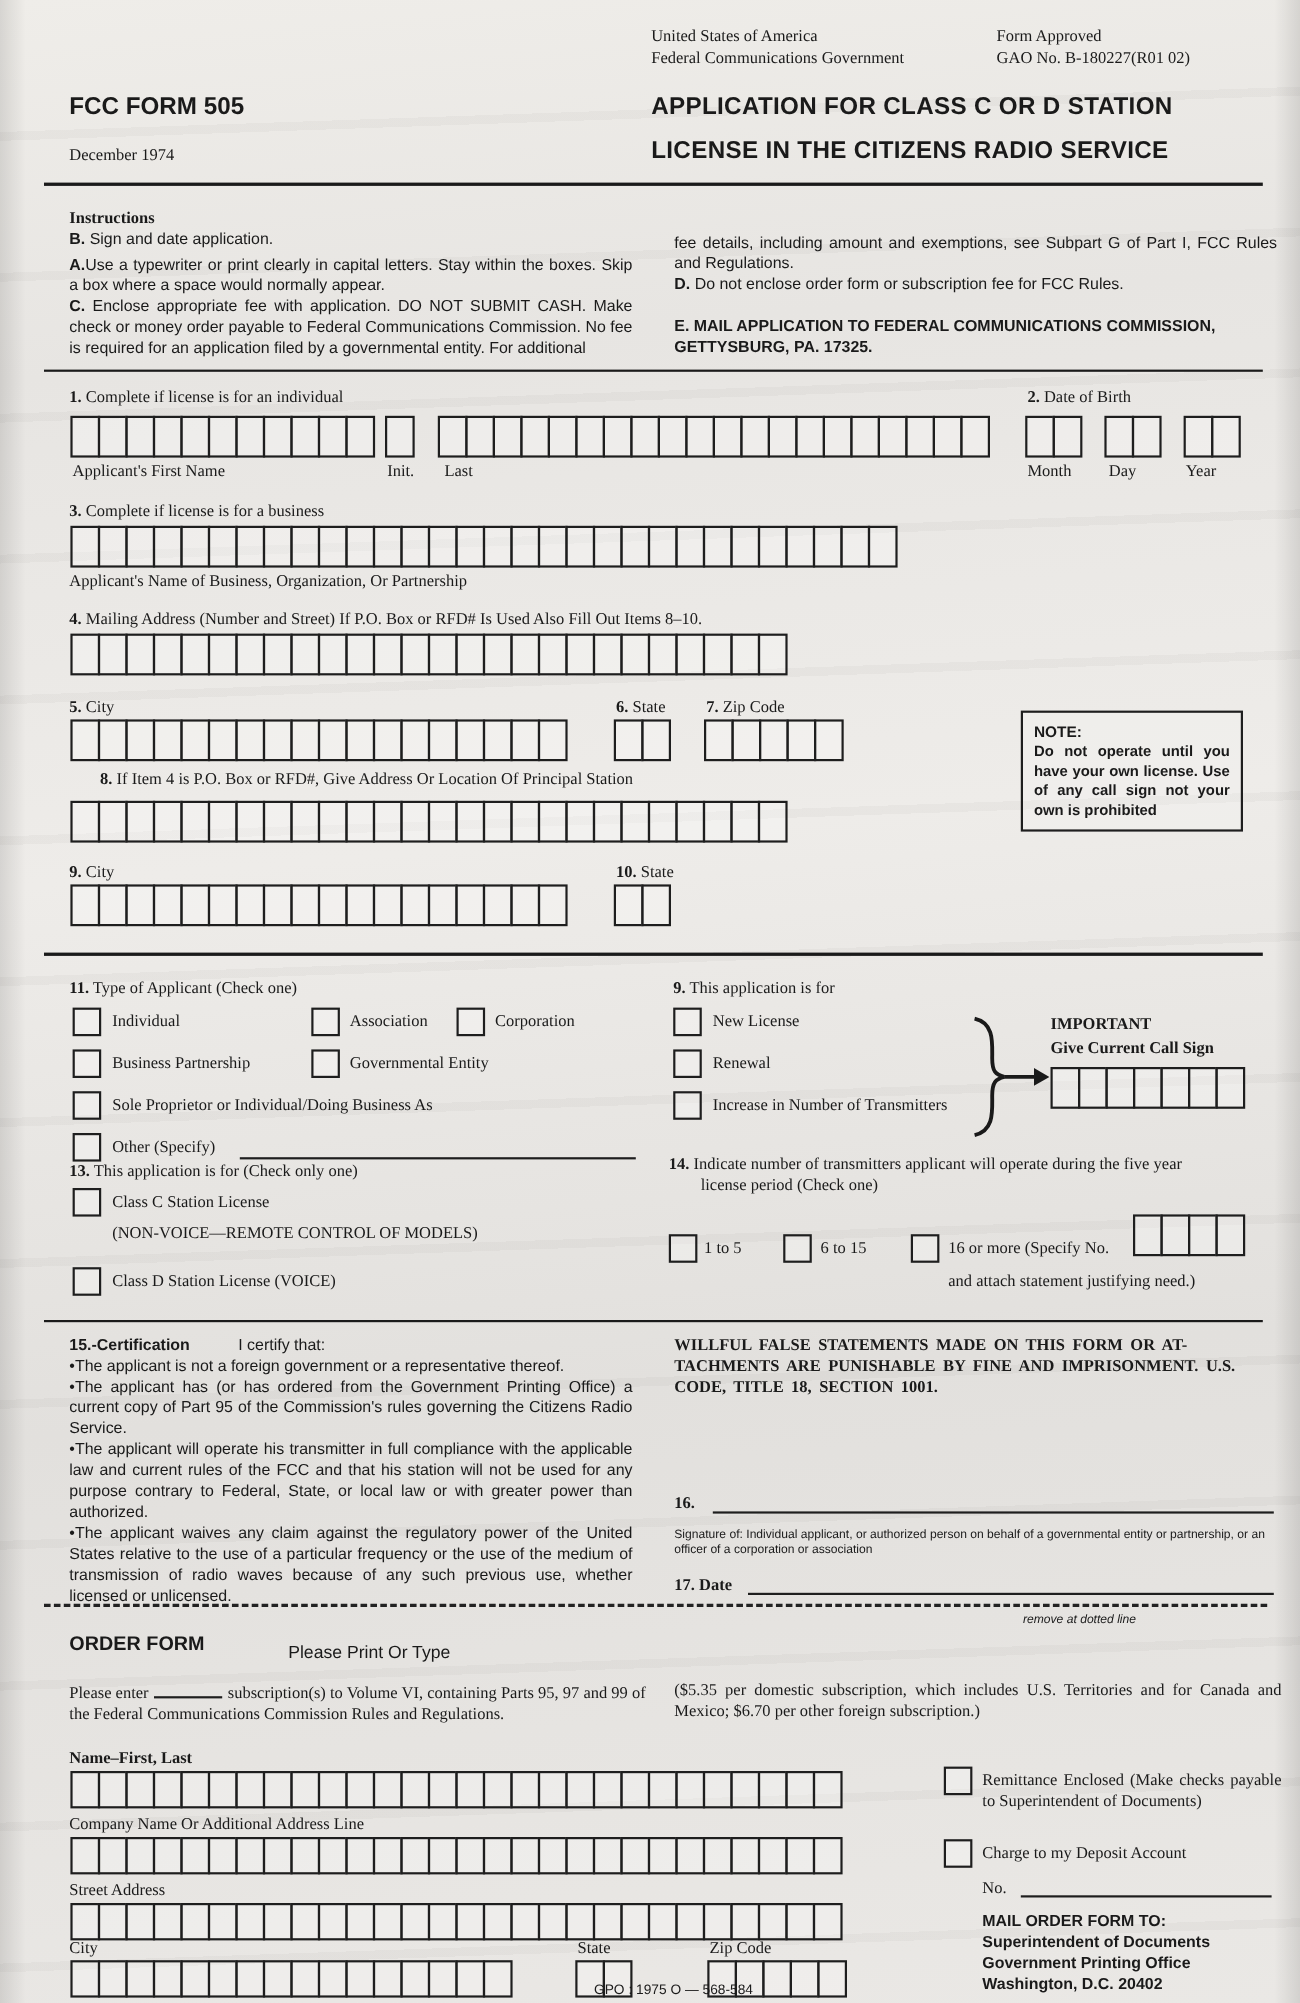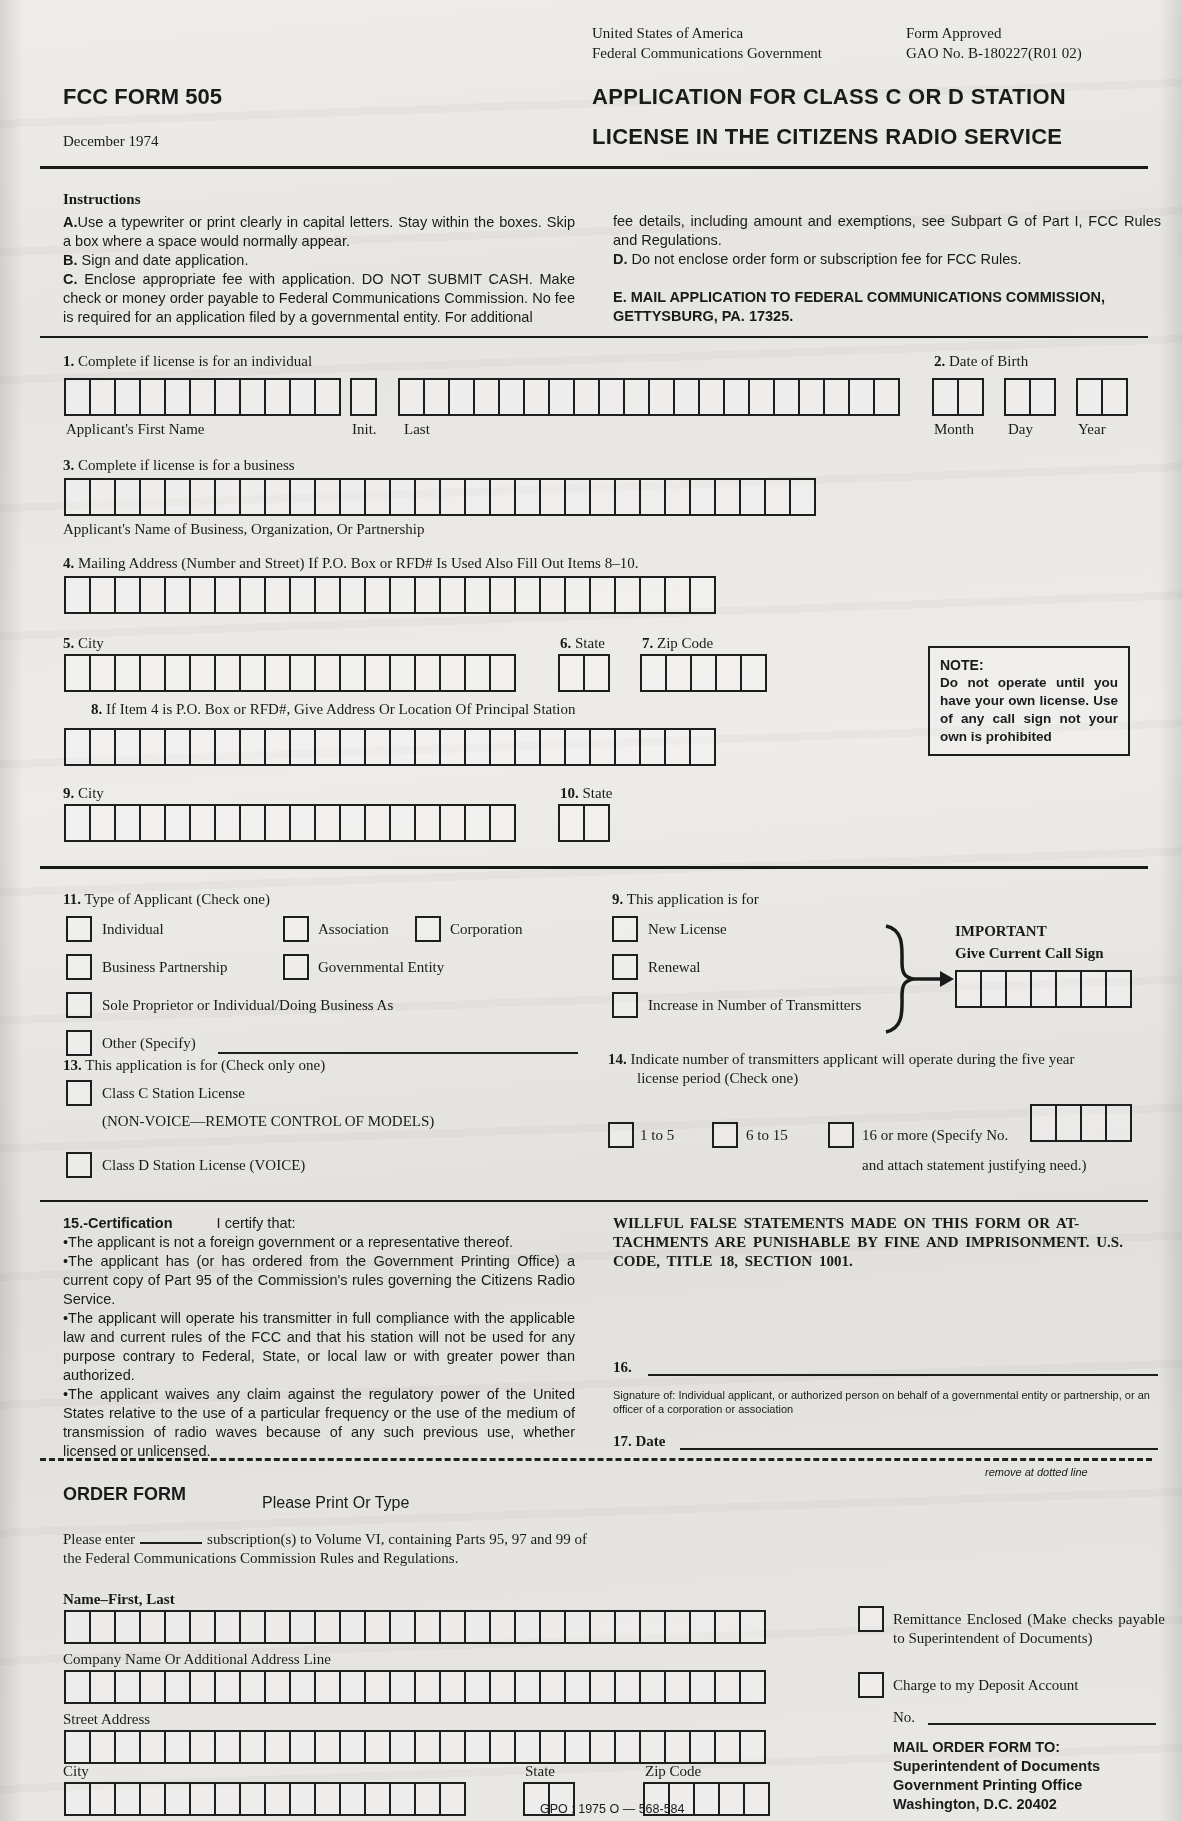--- a/index.html
+++ b/index.html
@@ -44,22 +44,22 @@
   <div class="abs t15" style="left:906px;top:24px;">Form Approved</div>
   <div class="abs t15" style="left:906px;top:44px;">GAO No. B-180227(R01 02)</div>
   <div class="abs b" style="left:63px;top:84px;font-size:22px;">FCC FORM 505</div>
   <div class="abs t15" style="left:63px;top:132px;">December 1974</div>
   <div class="abs b" style="left:592px;top:84px;font-size:22px;letter-spacing:.3px;">APPLICATION FOR CLASS C OR D STATION</div>
   <div class="abs b" style="left:592px;top:124px;font-size:22px;letter-spacing:.3px;">LICENSE IN THE CITIZENS RADIO SERVICE</div>
   <div class="hr" style="left:40px;top:166px;width:1108px;height:3px;"></div>
 
   <div class="abs" style="left:63px;top:190px;width:512px;">
     <div class="b t15">Instructions</div>
+    <div class="t14"><b class="num">B.</b><span> Sign and date application.</span></div>
     <div class="t14 just" style="margin-top:4px;"><b class="num">A.</b><span>Use a typewriter or print clearly in capital letters. Stay within the boxes. Skip a box where a space would normally appear.</span></div>
-    <div class="t14"><b class="num">B.</b><span> Sign and date application.</span></div>
     <div class="t14 just"><b class="num">C.</b><span> Enclose appropriate fee with application. DO NOT SUBMIT CASH. Make check or money order payable to Federal Communications Commission. No fee is required for an application filed by a governmental entity. For additional</span></div>
   </div>
   <div class="abs" style="left:613px;top:212px;width:548px;">
     <div class="t14 just">fee details, including amount and exemptions, see Subpart G of Part I, FCC Rules and Regulations.</div>
     <div class="t14"><b class="num">D.</b><span> Do not enclose order form or subscription fee for FCC Rules.</span></div>
     <div class="t14 b" style="margin-top:19px;">E. MAIL APPLICATION TO FEDERAL COMMUNICATIONS COMMISSION, GETTYSBURG, PA. 17325.</div>
   </div>
   <div class="hr" style="left:40px;top:336px;width:1108px;height:2px;"></div>
 
   <div class="abs t15" style="left:63px;top:352px;"><b class="num">1.</b> <span>Complete if license is for an individual</span></div>
@@ -366,28 +366,29 @@
 TACHMENTS ARE PUNISHABLE BY FINE AND IMPRISONMENT. U.S.
 CODE, TITLE 18, SECTION 1001.</div>
 
   <div class="abs b t15" style="left:613px;top:1358px;">16.</div>
   <div class="wline" style="left:648px;top:1358px;width:510px;height:16px;"></div>
   <div class="abs t11" style="left:613px;top:1388px;width:552px;">Signature of: Individual applicant, or authorized person on behalf of a governmental entity or partnership, or an officer of a corporation or association</div>
   <div class="abs b t15" style="left:613px;top:1432px;"><span>17.</span> <span>Date</span></div>
   <div class="wline" style="left:680px;top:1432px;width:478px;height:16px;"></div>
 
   <div class="dashedline" style="left:40px;top:1458px;width:1112px;"></div>
-  <div class="abs t11" style="left:985px;top:1465px;font-style:italic;">remove at dotted line</div>
+  <div class="abs t11" style="left:930px;top:1465px;font-style:italic;">remove at dotted line</div>
 
   <div class="abs b" style="left:63px;top:1484px;font-size:18px;">ORDER FORM</div>
   <div class="abs" style="left:262px;top:1494px;font-size:16px;">Please Print Or Type</div>
 
   <div class="abs t15" style="left:63px;top:1528px;width:540px;">
     <span>Please enter</span><span class="blank"></span><span>subscription(s) to Volume VI, containing Parts 95, 97 and 99 of the Federal Communications Commission Rules and Regulations.</span>
   </div>
+  <div class="abs t15 just" style="left:613px;top:1528px;width:552px;">($5.35 per domestic subscription, which includes U.S. Territories and for Canada and Mexico; $6.70 per other foreign subscription.)</div>
 
   <div class="abs b t15" style="left:63px;top:1590px;">Name–First, Last</div>
   <div class="row short" style="left:66px;top:1610px;">
       <div class="cell"></div>
       <div class="cell"></div>
       <div class="cell"></div>
       <div class="cell"></div>
       <div class="cell"></div>
       <div class="cell"></div>
       <div class="cell"></div>

